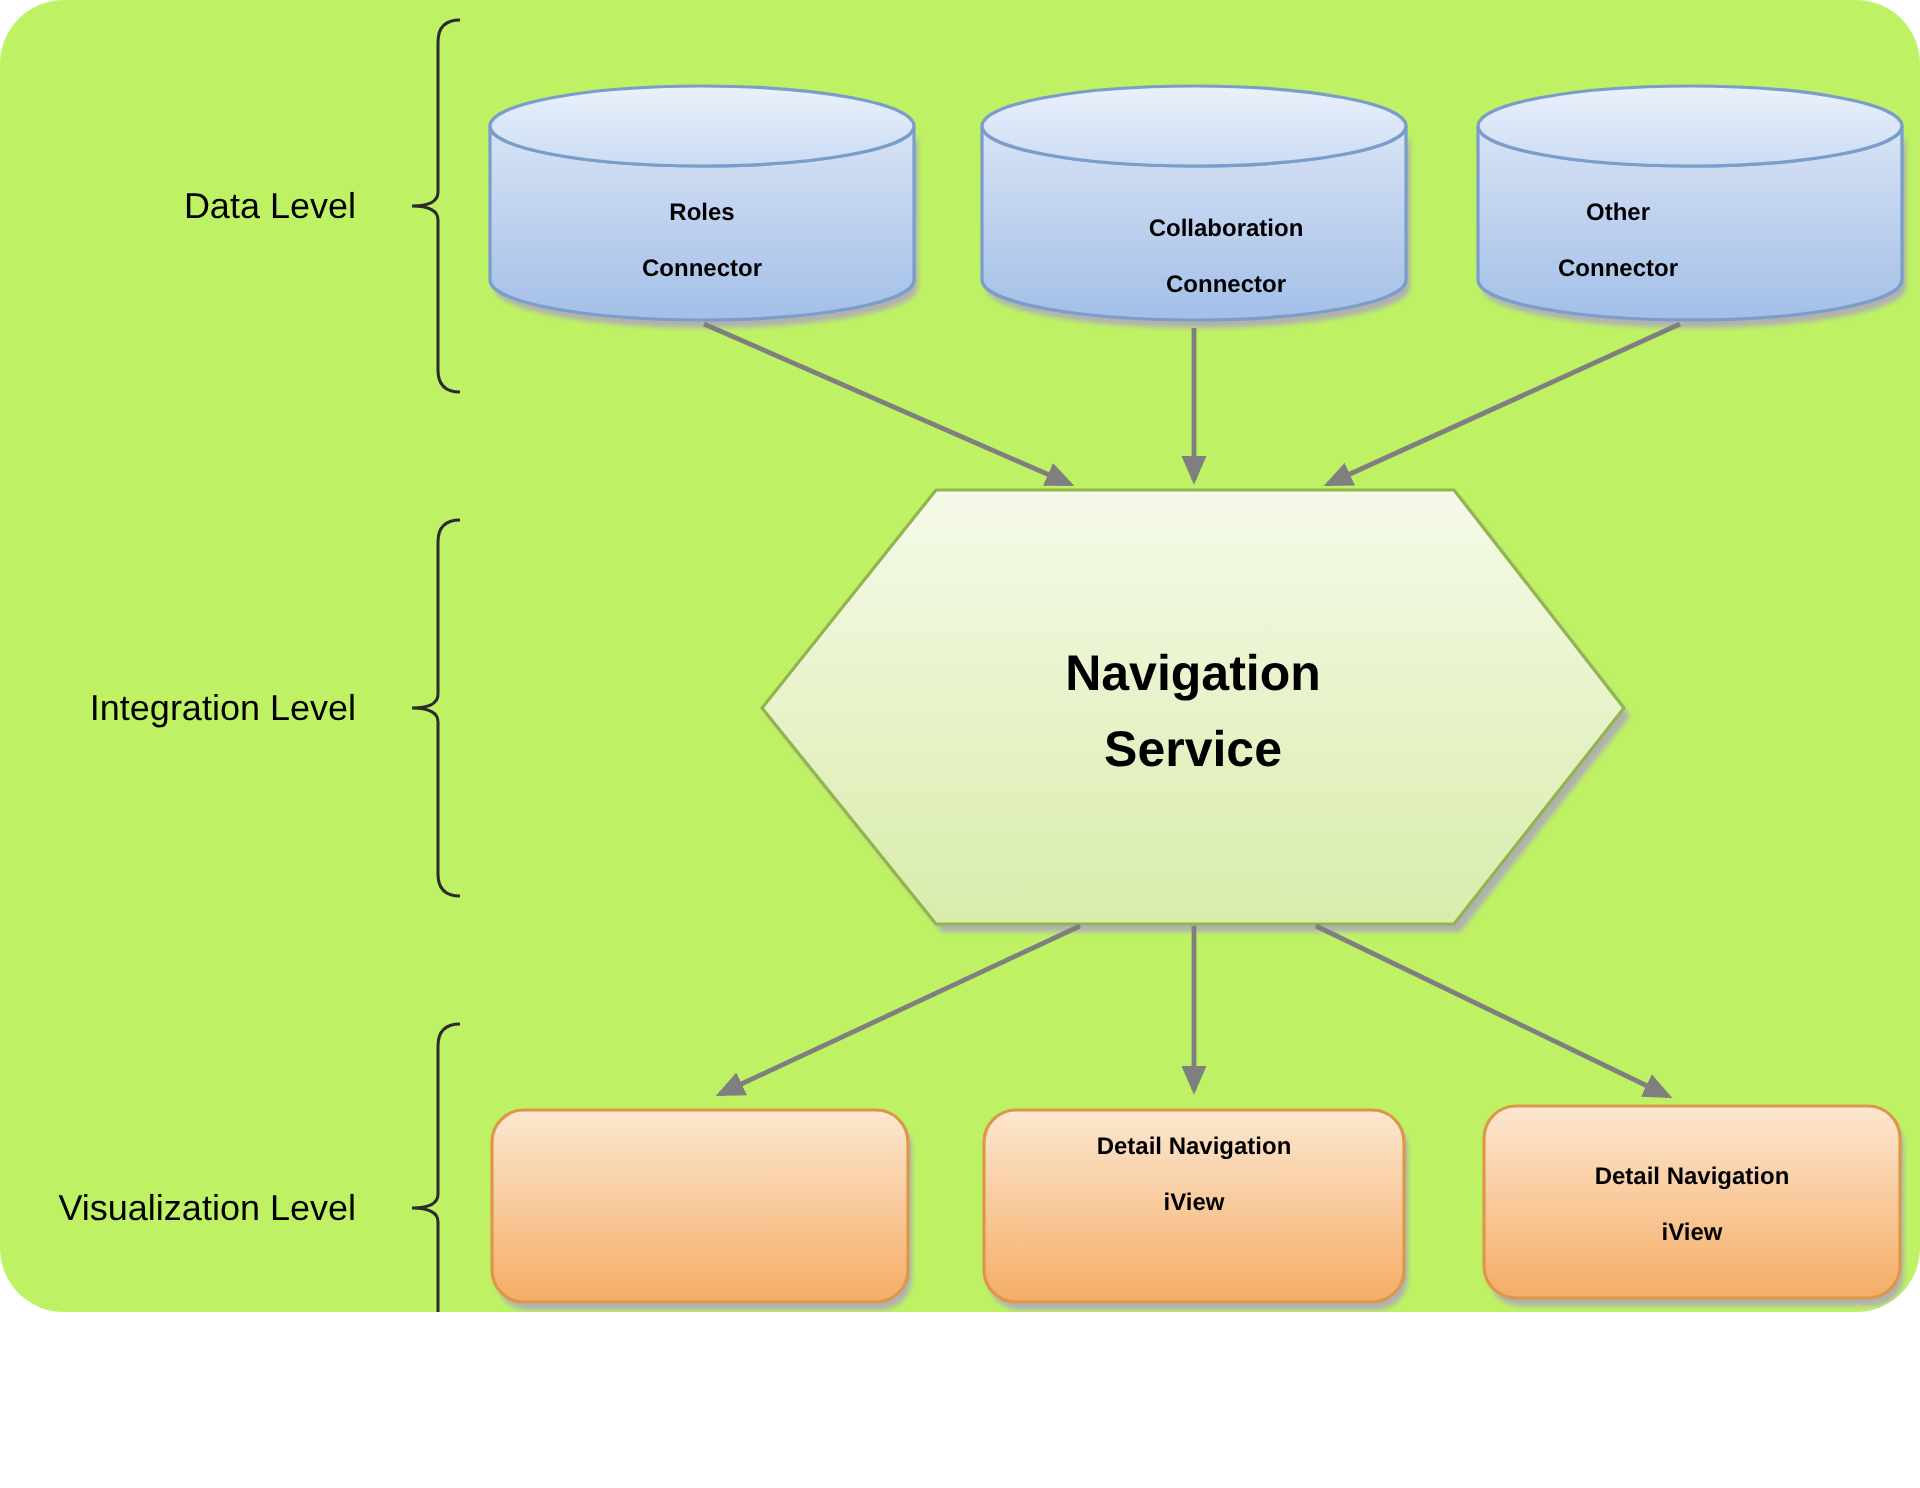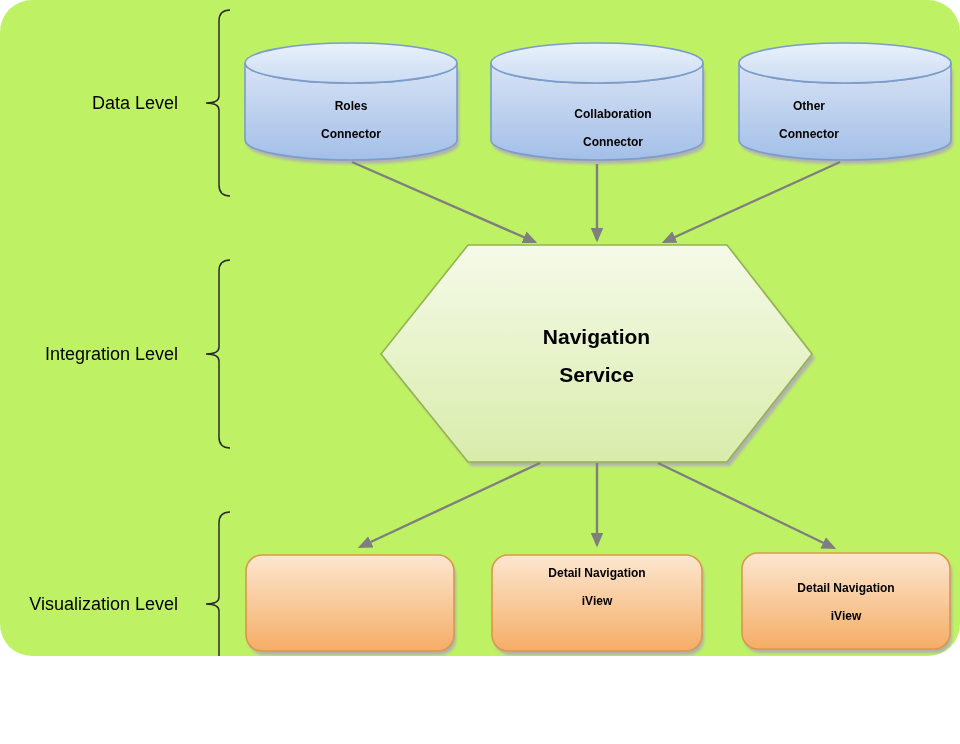--- a/index.html
+++ b/index.html
@@ -6,21 +6,21 @@
   .stage{
     position:relative;width:960px;height:656px;background:#bef264;
     font-family:"Liberation Sans",sans-serif;overflow:hidden;border-radius:32px;
   }
   .stage svg{position:absolute;left:0;top:0;}
   .label{
     position:absolute;white-space:pre-line;text-align:center;color:#000;
     pointer-events:none;
   }
   .node-label{font-weight:bold;font-size:12px;line-height:28px;}
-  .hex-label{font-weight:bold;font-size:21px;line-height:38px;}
+  .hex-label{font-weight:bold;font-size:25px;line-height:38px;}
   .level-label{font-size:18px;line-height:26px;text-align:right;}
 </style>
 </head>
 <body>
 
 <div class="stage">
 
   <svg width="960" height="744" viewBox="0 0 960 744">
     <defs>
       <linearGradient id="gradCap" x1="0" y1="0" x2="0" y2="1">

